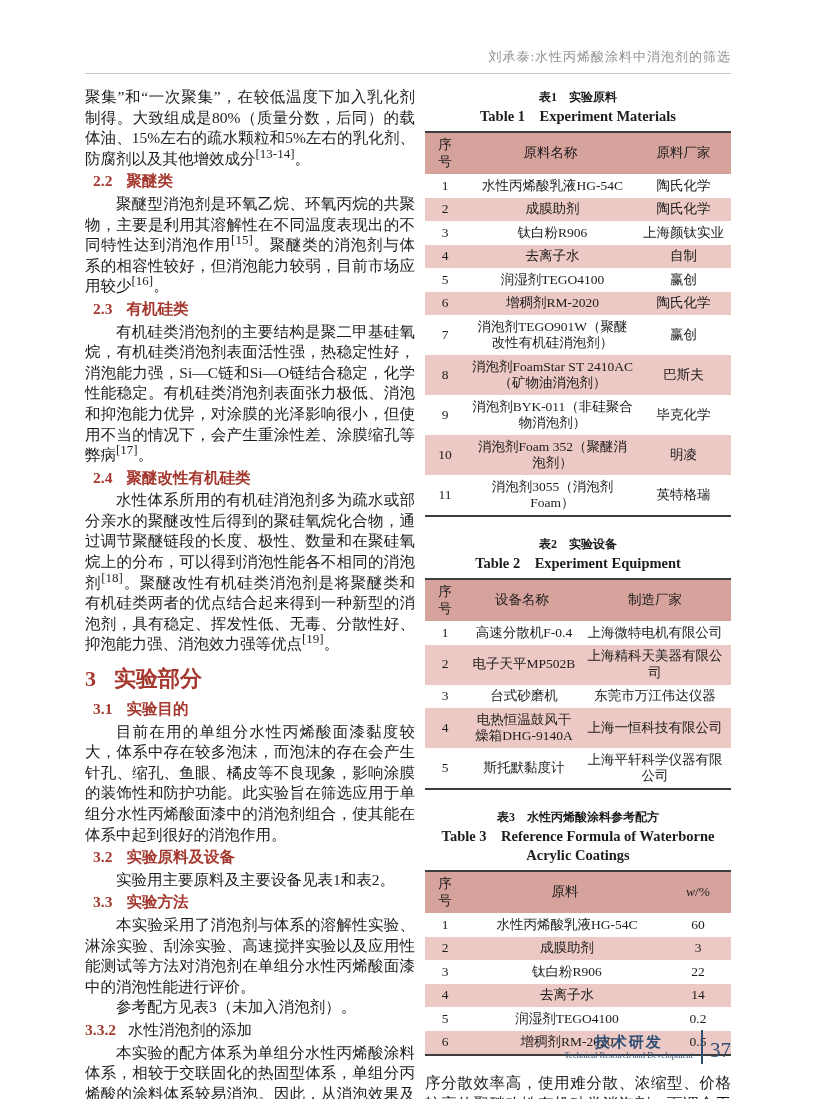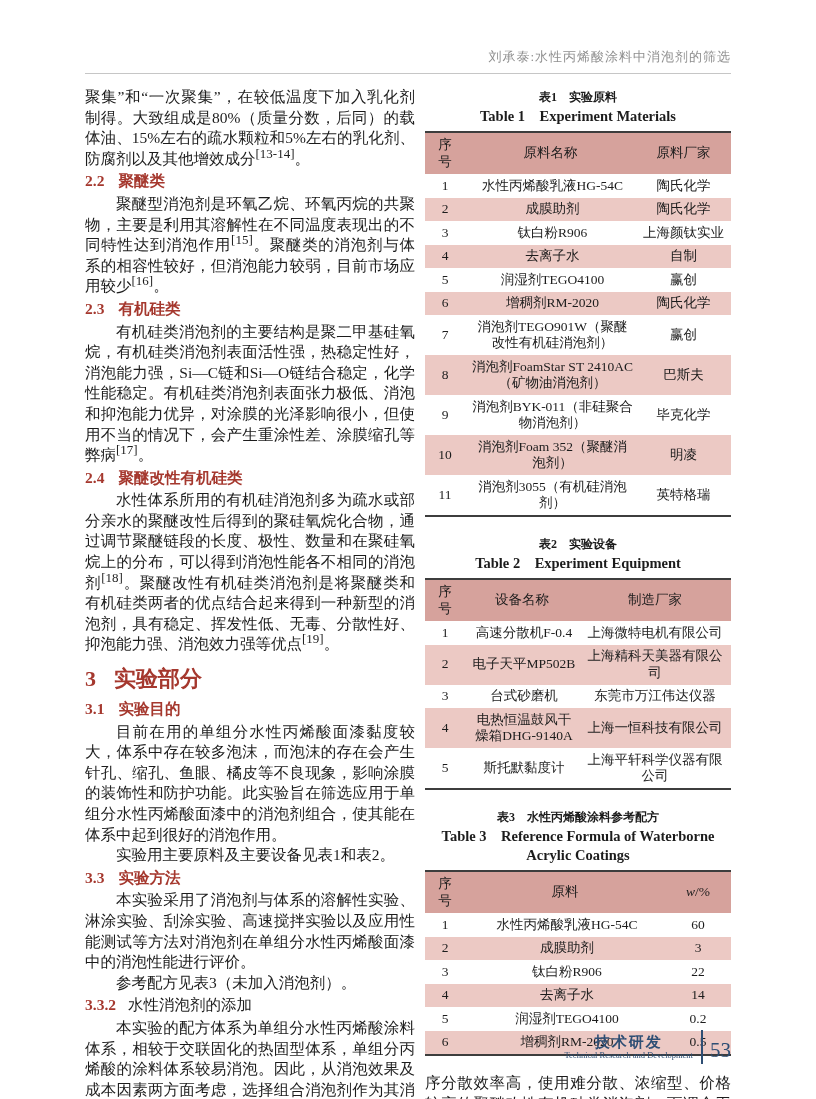--- a/index.html
+++ b/index.html
@@ -27,21 +27,21 @@
     margin:0;font-size:15.5px;line-height:20.6px;
     text-align:justify;text-indent:2em;
   }
   .body-p.no-indent{text-indent:0;}
   sup{font-size:13px;line-height:0;}
 
   
   .h1{color:var(--red);font-weight:bold;font-size:22px;margin:12px 0 8px 0;line-height:24px;}
   .h1 .hnum{margin-right:18px;}
   .h2{color:var(--red);font-weight:bold;font-size:15.5px;margin:2px 0;line-height:20.6px;}
-  .h2 .hnum{margin-right:14px;}
+  .h2 .hnum{margin-right:14px;margin-left:8px;}
   .h3{font-size:15.5px;margin:2px 0;line-height:20.6px;color:#1c1c1c;}
   .h3 .hnum{color:var(--red);font-weight:bold;margin-right:12px;}
 
   
   .tbl-block{margin:0 0 17px 0;}
   .tbl-block.gap-top{margin-top:17px;}
   .tbl-title-zh{text-align:center;font-weight:bold;font-size:12px;line-height:20px;margin:0;}
   .tbl-title-en{text-align:center;font-weight:bold;font-size:14.5px;line-height:19px;margin:0 0 5px 0;}
   table.datatable{
     width:100%;border-collapse:collapse;font-size:13.5px;line-height:16.5px;
@@ -83,20 +83,21 @@
         <p class="body-p no-indent">聚集”和“一次聚集”，在较低温度下加入乳化剂制得。大致组成是80%（质量分数，后同）的载体油、15%左右的疏水颗粒和5%左右的乳化剂、防腐剂以及其他增效成分<sup>[13-14]</sup>。</p>
         <div class="h2"><span class="hnum">2.2</span><span class="htitle">聚醚类</span></div>
         <p class="body-p">聚醚型消泡剂是环氧乙烷、环氧丙烷的共聚物，主要是利用其溶解性在不同温度表现出的不同特性达到消泡作用<sup>[15]</sup>。聚醚类的消泡剂与体系的相容性较好，但消泡能力较弱，目前市场应用较少<sup>[16]</sup>。</p>
         <div class="h2"><span class="hnum">2.3</span><span class="htitle">有机硅类</span></div>
         <p class="body-p">有机硅类消泡剂的主要结构是聚二甲基硅氧烷，有机硅类消泡剂表面活性强，热稳定性好，消泡能力强，Si—C链和Si—O链结合稳定，化学性能稳定。有机硅类消泡剂表面张力极低、消泡和抑泡能力优异，对涂膜的光泽影响很小，但使用不当的情况下，会产生重涂性差、涂膜缩孔等弊病<sup>[17]</sup>。</p>
         <div class="h2"><span class="hnum">2.4</span><span class="htitle">聚醚改性有机硅类</span></div>
         <p class="body-p">水性体系所用的有机硅消泡剂多为疏水或部分亲水的聚醚改性后得到的聚硅氧烷化合物，通过调节聚醚链段的长度、极性、数量和在聚硅氧烷上的分布，可以得到消泡性能各不相同的消泡剂<sup>[18]</sup>。聚醚改性有机硅类消泡剂是将聚醚类和有机硅类两者的优点结合起来得到一种新型的消泡剂，具有稳定、挥发性低、无毒、分散性好、抑泡能力强、消泡效力强等优点<sup>[19]</sup>。</p>
         <div class="h1"><span class="hnum">3</span><span class="htitle">实验部分</span></div>
         <div class="h2"><span class="hnum">3.1</span><span class="htitle">实验目的</span></div>
         <p class="body-p">目前在用的单组分水性丙烯酸面漆黏度较大，体系中存在较多泡沫，而泡沫的存在会产生针孔、缩孔、鱼眼、橘皮等不良现象，影响涂膜的装饰性和防护功能。此实验旨在筛选应用于单组分水性丙烯酸面漆中的消泡剂组合，使其能在体系中起到很好的消泡作用。</p>
+        <div class="h2"><span class="hnum">3.2</span><span class="htitle">实验原料及设备</span></div>
         <p class="body-p">实验用主要原料及主要设备见表1和表2。</p>
         <div class="h2"><span class="hnum">3.3</span><span class="htitle">实验方法</span></div>
         <p class="body-p">本实验采用了消泡剂与体系的溶解性实验、淋涂实验、刮涂实验、高速搅拌实验以及应用性能测试等方法对消泡剂在单组分水性丙烯酸面漆中的消泡性能进行评价。</p>
         <p class="body-p">参考配方见表3（未加入消泡剂）。</p>
         <div class="h3"><span class="hnum">3.3.2</span><span class="htitle">水性消泡剂的添加</span></div>
         <p class="body-p">本实验的配方体系为单组分水性丙烯酸涂料体系，相较于交联固化的热固型体系，单组分丙烯酸的涂料体系较易消泡。因此，从消泡效果及成本因素两方面考虑，选择组合消泡剂作为其消泡体系。前练工</p>
       </div>
     <div class="col col-right" id="col-right">
         <div class="tbl-block">
           <div class="tbl-title-zh">表1　实验原料</div>
@@ -160,21 +161,21 @@
                 <td class="c-name">消泡剂BYK-011（非硅聚合物消泡剂）</td>
                 <td>毕克化学</td>
               </tr>
               <tr class="alt">
                 <td>10</td>
                 <td class="c-name">消泡剂Foam 352（聚醚消泡剂）</td>
                 <td>明凌</td>
               </tr>
               <tr>
                 <td>11</td>
-                <td class="c-name">消泡剂3055（有机硅消泡剂）</td>
+                <td class="c-name">消泡剂3055（消泡剂Foam）</td>
                 <td>英特格瑞</td>
               </tr>
             </tbody>
           </table>
         </div>
         <div class="tbl-block gap-top">
           <div class="tbl-title-zh">表2　实验设备</div>
           <div class="tbl-title-en">Table 2　Experiment Equipment</div>
           <table class="datatable t-t2">
             <colgroup>
@@ -272,14 +273,14 @@
       </div>
   </div>
 </div>
 
 <div class="footer-block">
   <div class="footer-text">
     <div class="footer-zh">技术研发</div>
     <div class="footer-en">Technical Research and Development</div>
   </div>
   <div class="footer-bar"></div>
-  <div class="footer-page">53</div>
+  <div class="footer-page">37</div>
 </div>
 
 </body></html>

